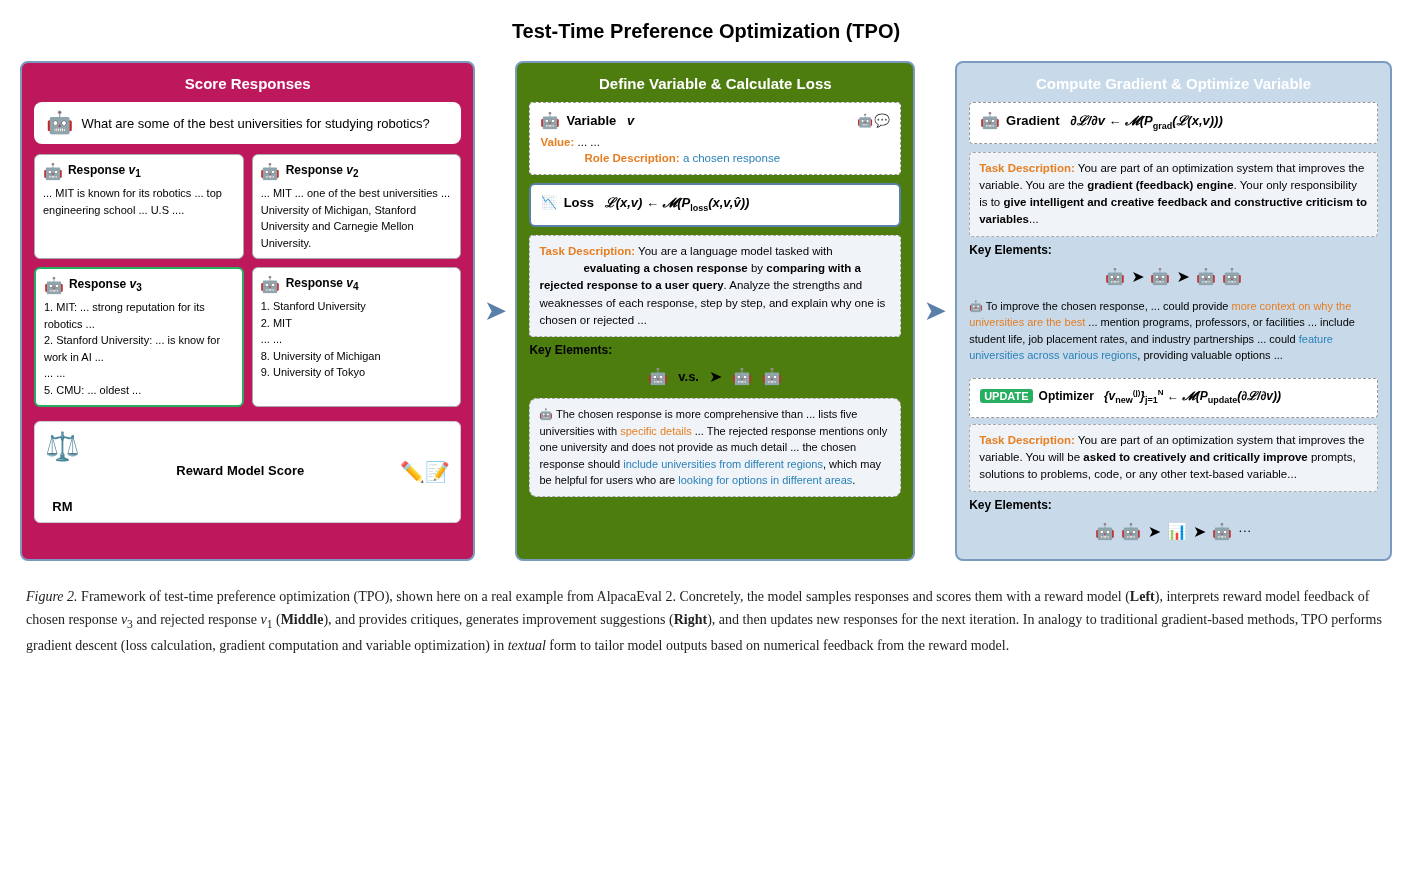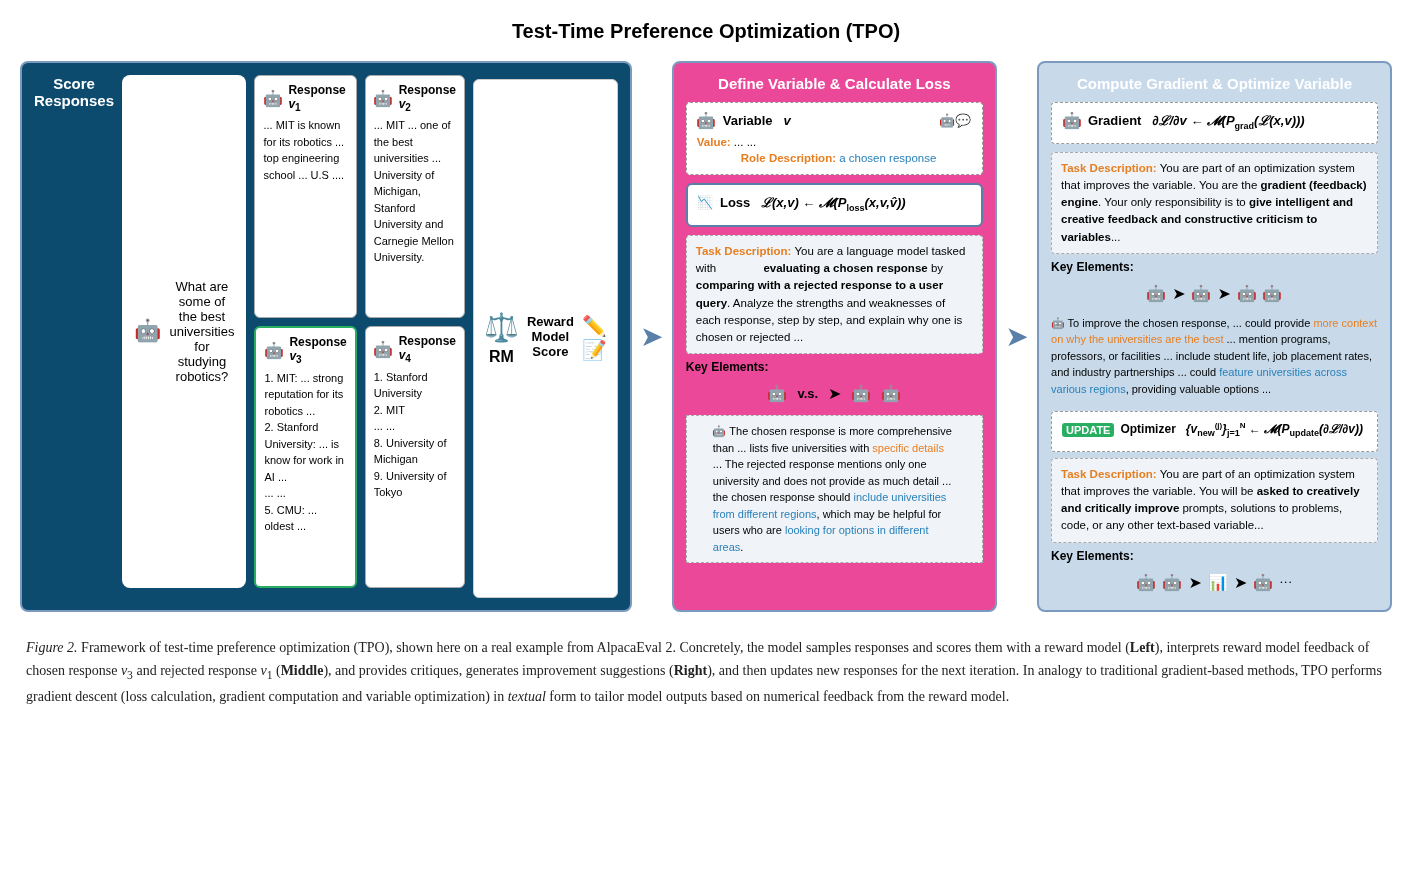--- a/index.html
+++ b/index.html
@@ -18,29 +18,28 @@
       font-family: Arial, sans-serif;
     }
     .diagram-container {
       display: flex;
       gap: 0;
       width: 100%;
       margin-bottom: 24px;
     }
     
     .left-panel {
-      background: #0c4a6e;
+      background: #be185d;
       border: 2px solid #7a9abf;
       border-radius: 8px;
       padding: 12px;
       flex: 1.15;
       display: flex;
-      flex-direction: row;
+      flex-direction: column;
       position: relative;
-      gap: 8px;
     }
     .panel-title {
       text-align: center;
       font-size: 15px;
       font-weight: bold;
       color: #fff;
       margin-bottom: 10px;
       font-family: Arial, sans-serif;
     }
     .question-box {
@@ -86,23 +85,24 @@
       align-items: center;
       gap: 8px;
       background: #fff;
       border: 1.5px solid #ccc;
       border-radius: 6px;
       padding: 8px 10px;
       margin-top: 4px;
     }
     .rm-label {
       font-weight: bold;
-      font-size: 16px;
+      font-size: 13px;
       font-family: Arial, sans-serif;
       text-align: center;
+      margin-top: 32px;
     }
     .reward-scores {
       font-size: 12px;
       font-family: Arial, sans-serif;
       line-height: 1.7;
     }
     .score-neg { color: #c0392b; font-weight: bold; }
     .score-neg2 { color: #2980b9; font-weight: bold; }
     .reward-title {
       font-size: 13px;
@@ -120,21 +120,21 @@
       justify-content: center;
       width: 40px;
       flex-shrink: 0;
     }
     .arrow-right {
       font-size: 28px;
       color: #5a7fa8;
     }
     
     .middle-panel {
-      background: #ec4899;
+      background: #4d7c0f;
       border: 2px solid #7a9abf;
       border-radius: 8px;
       padding: 12px;
       flex: 1;
       display: flex;
       flex-direction: column;
     }
     .variable-box {
       background: #fff;
       border: 1.5px dashed #888;
@@ -187,22 +187,22 @@
     .vs-section {
       display: flex;
       align-items: center;
       justify-content: center;
       gap: 10px;
       margin: 6px 0;
     }
     .chosen-feedback {
       background: #f0f4f8;
       border: 1.5px dashed #aaa;
-      border-radius: 0;
-      padding: 7px 26px;
+      border-radius: 8px;
+      padding: 7px 9px;
       font-size: 11px;
       font-family: Arial, sans-serif;
       line-height: 1.5;
       margin-top: 6px;
     }
     .chosen-feedback .highlight-orange { color: #e67e22; }
     .chosen-feedback .highlight-blue { color: #2980b9; }
     
     .right-panel {
       background: #c8daea;

